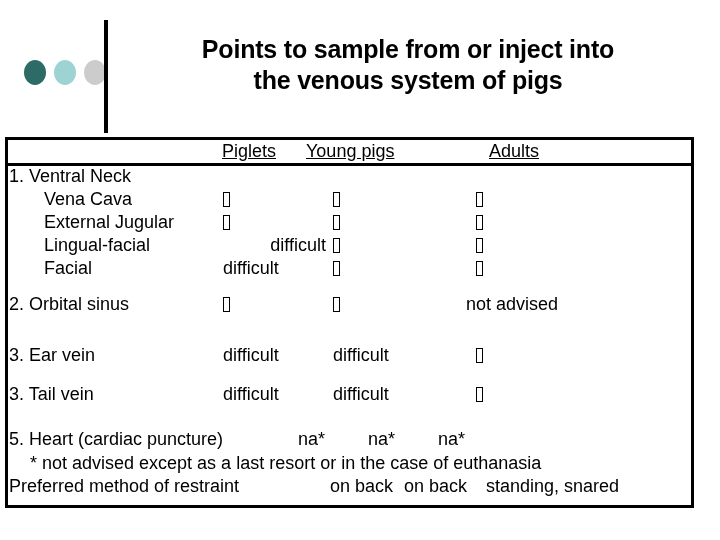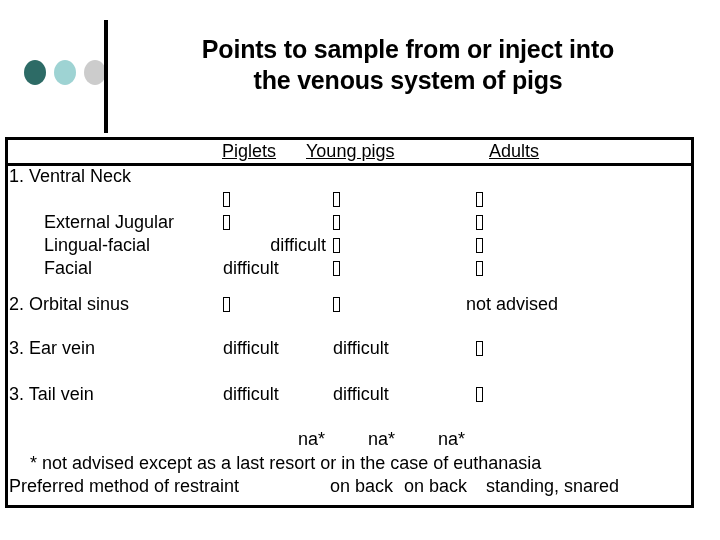--- a/index.html
+++ b/index.html
@@ -140,21 +140,21 @@
     vertical-align: -2px;
   }
 
   
   #row-ventral-neck      { top: 0px;   }
   #row-vena-cava         { top: 23px;  }
   #row-external-jugular  { top: 46px;  }
   #row-lingual-facial    { top: 69px;  }
   #row-facial            { top: 92px;  }
   #row-orbital-sinus     { top: 128px; }
-  #row-ear-vein          { top: 172px; padding-left: 32px; }
+  #row-ear-vein          { top: 179px; padding-left: 32px; }
   #row-tail-vein         { top: 218px; }
   #row-heart             { top: 263px; }
   #row-footnote          { top: 287px; }
   #row-restraint         { top: 310px; }
 </style>
 </head>
 <body>
 
 <div id="slide-header">
 
@@ -181,20 +181,21 @@
     <span class="col-head" id="col-head-2">Adults</span>
   </div>
 
   <div id="table-body">
 
     <div class="trow" id="row-ventral-neck">
       <span class="rlabel indent-num">1.  Ventral Neck</span>
     </div>
 
     <div class="trow" id="row-vena-cava">
+      <span class="rlabel indent-sub">Vena Cava</span>
       <span class="cell c0"><span class="glyph-box"></span></span>
       <span class="cell c1"><span class="glyph-box"></span></span>
       <span class="cell c2"><span class="glyph-box"></span></span>
     </div>
 
     <div class="trow" id="row-external-jugular">
       <span class="rlabel indent-sub">External Jugular</span>
       <span class="cell c0"><span class="glyph-box"></span></span>
       <span class="cell c1"><span class="glyph-box"></span></span>
       <span class="cell c2"><span class="glyph-box"></span></span>
@@ -229,20 +230,21 @@
     </div>
 
     <div class="trow" id="row-tail-vein">
       <span class="rlabel indent-num">3.  Tail vein</span>
       <span class="cell c0">difficult</span>
       <span class="cell c1">difficult</span>
       <span class="cell c2"><span class="glyph-box"></span></span>
     </div>
 
     <div class="trow" id="row-heart">
+      <span class="rlabel indent-num">5.  Heart (cardiac puncture)</span>
       <span class="cell na0">na*</span>
       <span class="cell na1">na*</span>
       <span class="cell na2">na*</span>
     </div>
 
     <div class="trow" id="row-footnote">
       <span class="rlabel indent-note">*  not advised except as a last resort or in the case of euthanasia</span>
     </div>
 
     <div class="trow" id="row-restraint">

